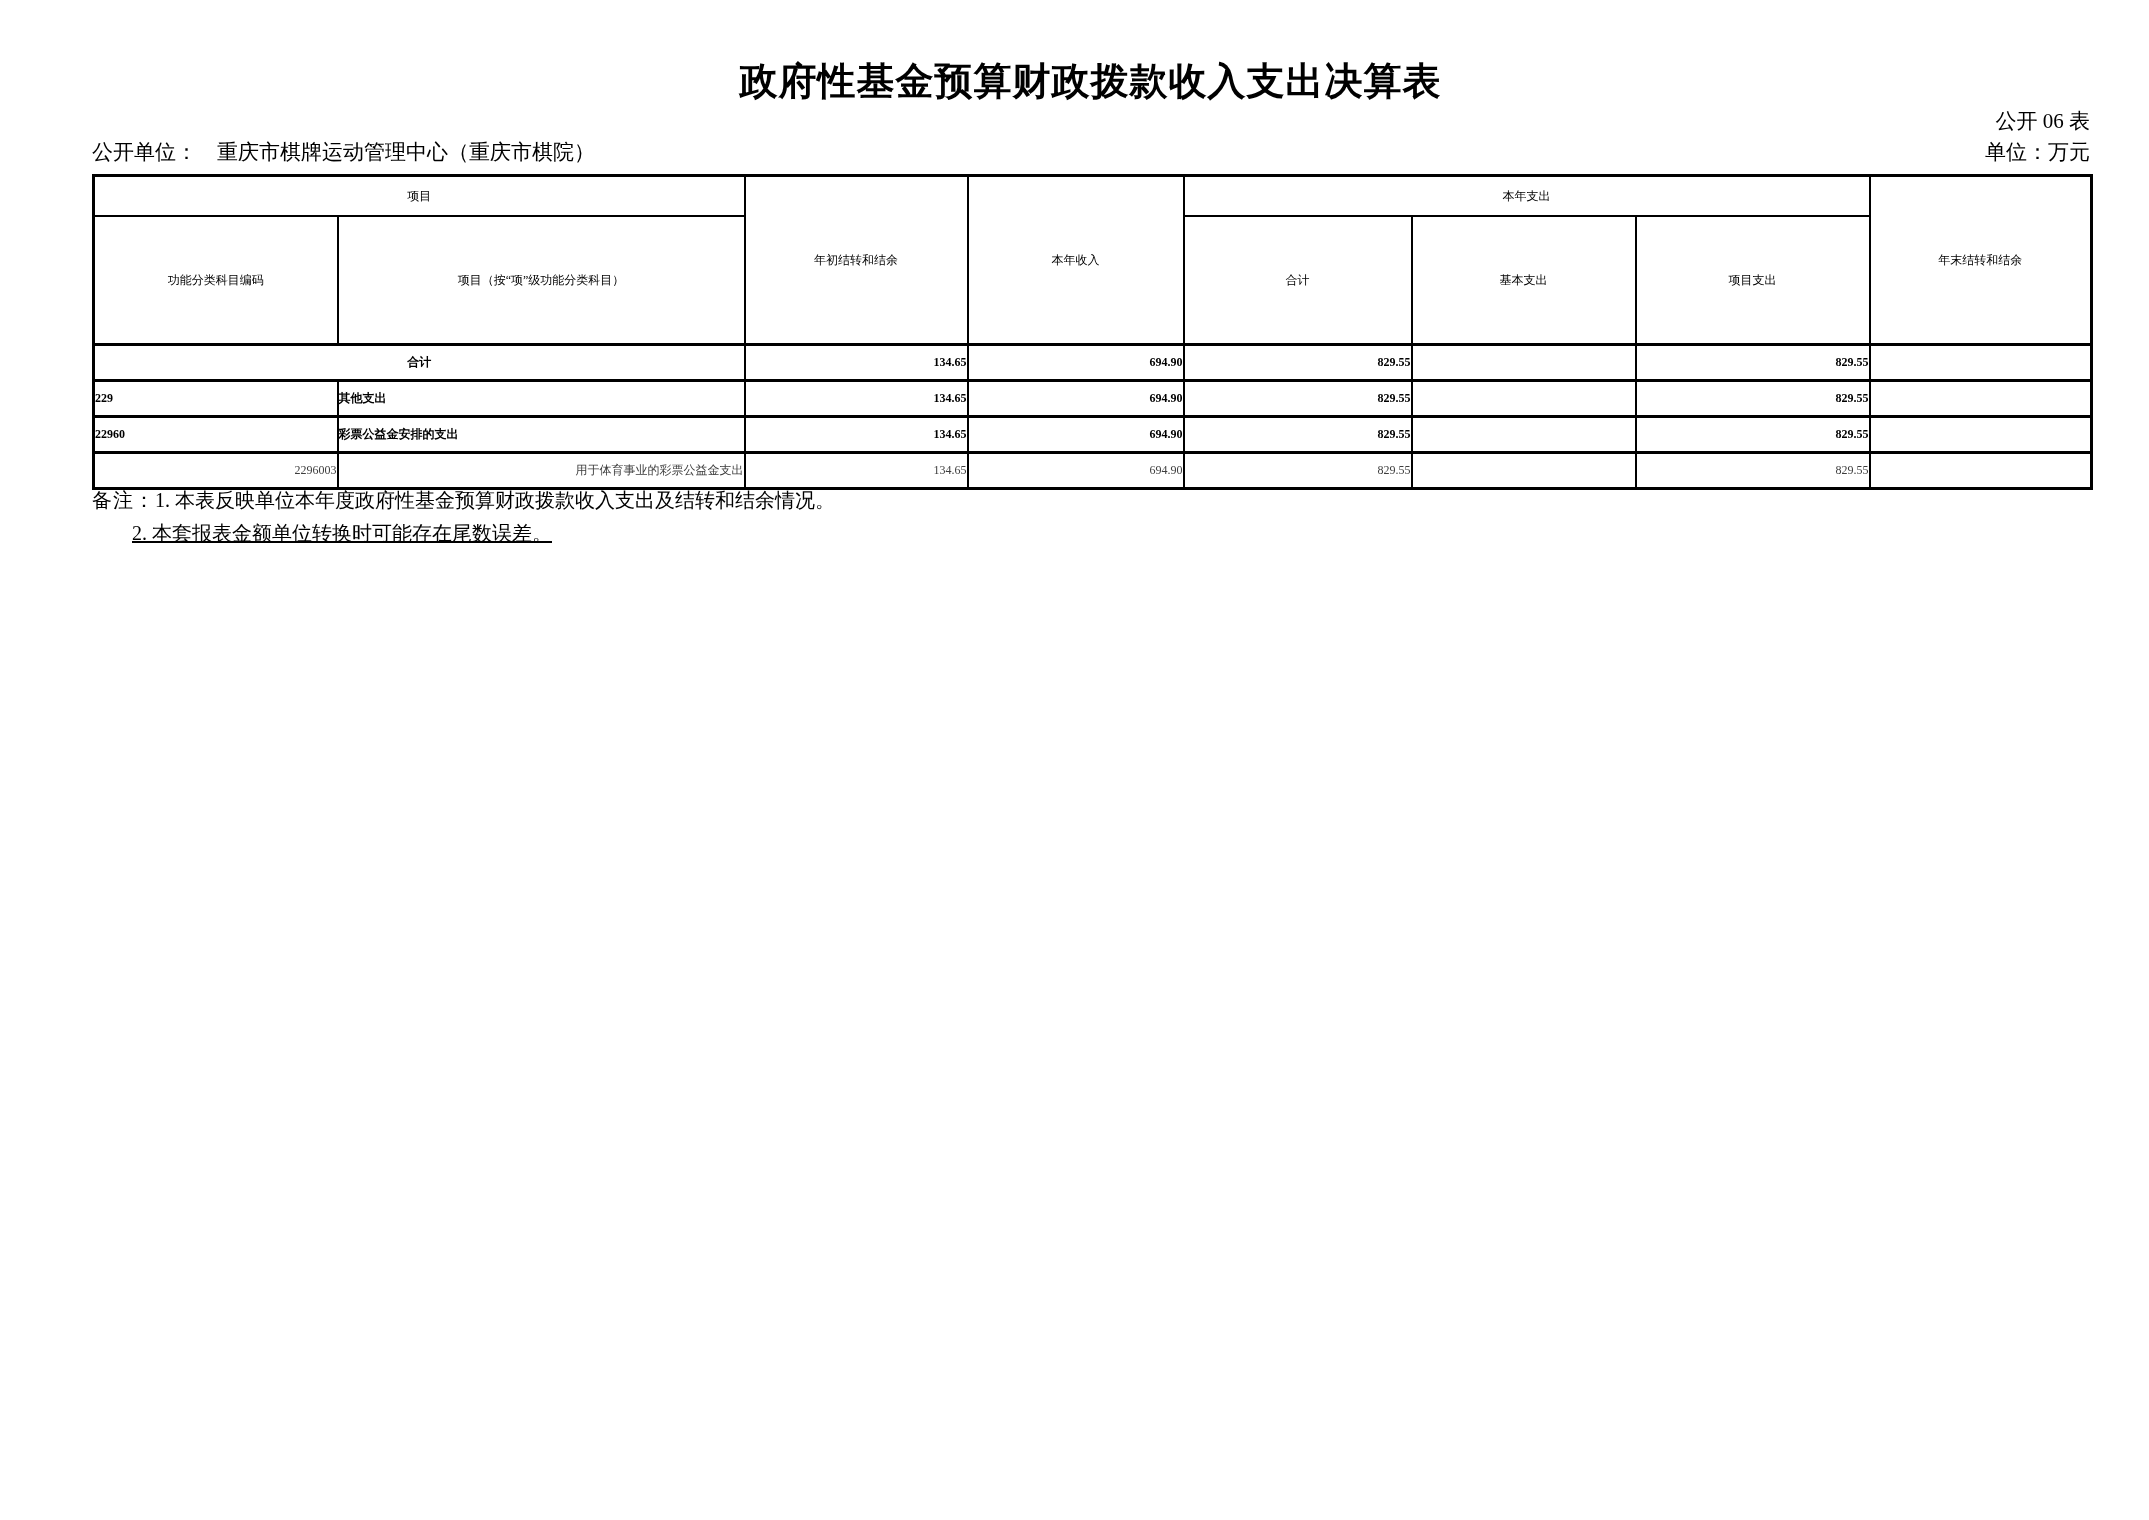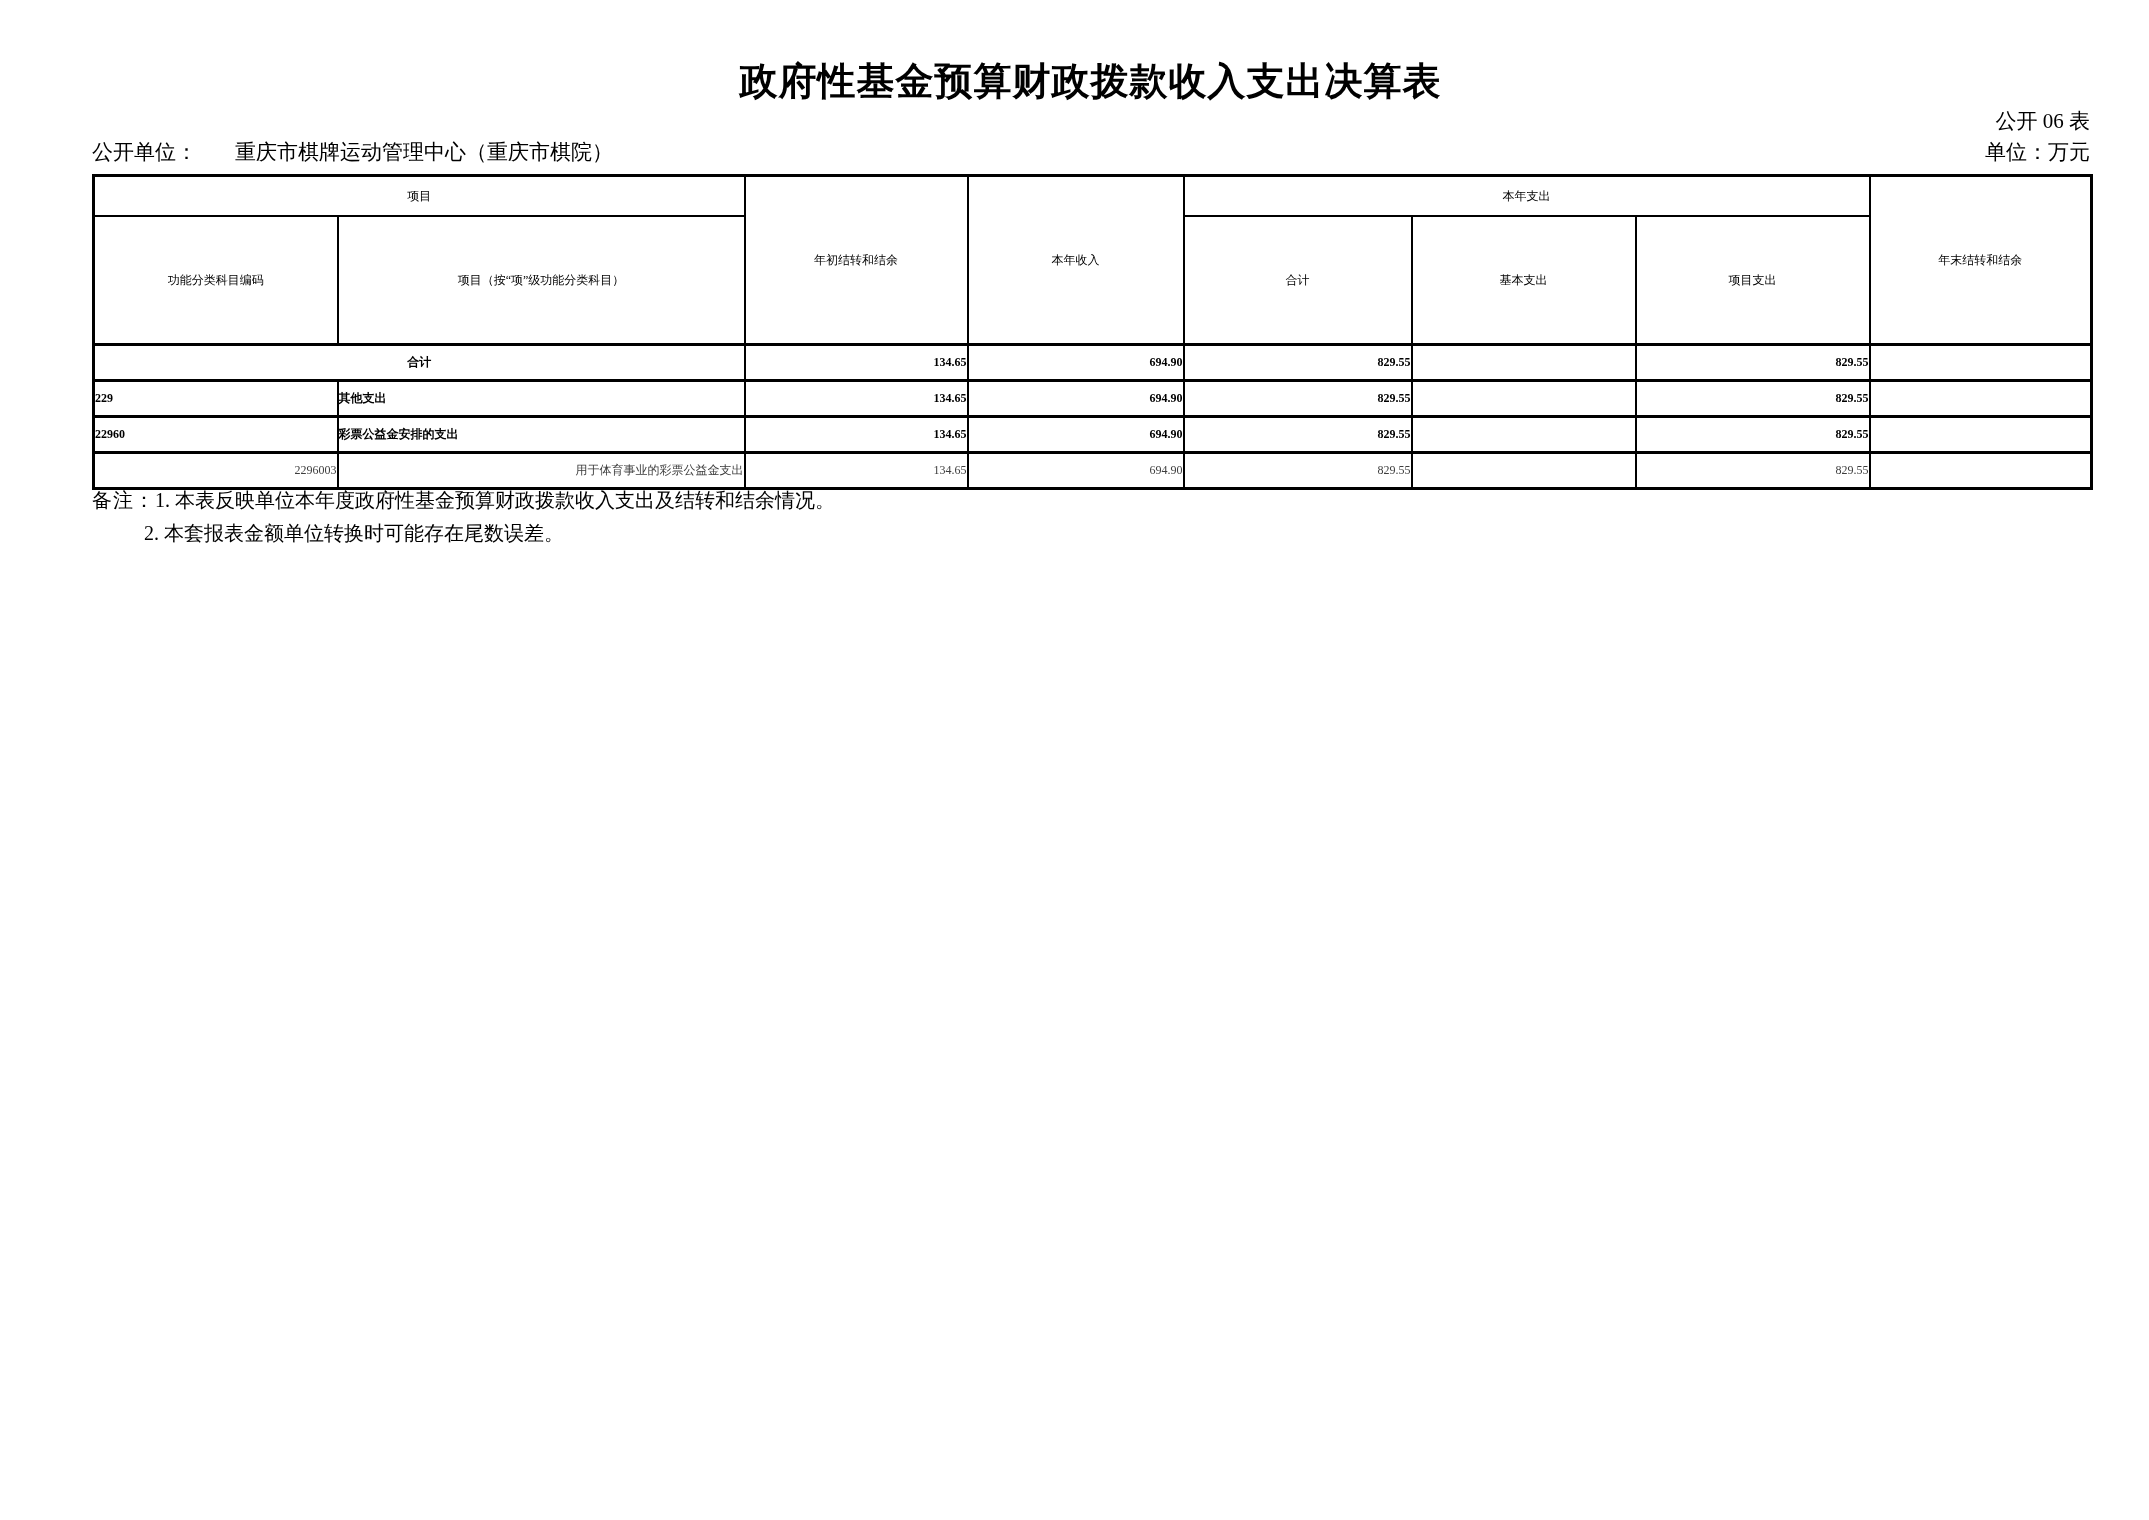--- a/index.html
+++ b/index.html
@@ -36,21 +36,21 @@
   }
   .publisher-line {
     position: absolute;
     top: 139px;
     left: 92px;
     font-size: 21px;
     line-height: 26px;
     white-space: nowrap;
   }
   .publisher-name {
-    margin-left: 38px;
+    margin-left: 20px;
   }
   .currency-unit {
     position: absolute;
     top: 139px;
     right: 59px;
     font-size: 21px;
     line-height: 26px;
   }
   table.report {
     position: absolute;
@@ -89,21 +89,22 @@
   td.item { text-align: left; padding-left: 4px; }
   td.center { text-align: center; }
   .notes {
     position: absolute;
     top: 484px;
     left: 92px;
     font-size: 20px;
     line-height: 33px;
   }
   .notes .line2 {
-    margin-left: 52px;
+    margin-left: 40px;
+    text-decoration: underline;
   }
   .note-label { letter-spacing: 1px; }
   .page-number {
     position: absolute;
     top: 1478px;
     left: 0;
     width: 100%;
     text-align: center;
     font-size: 18px;
     letter-spacing: 3px;

